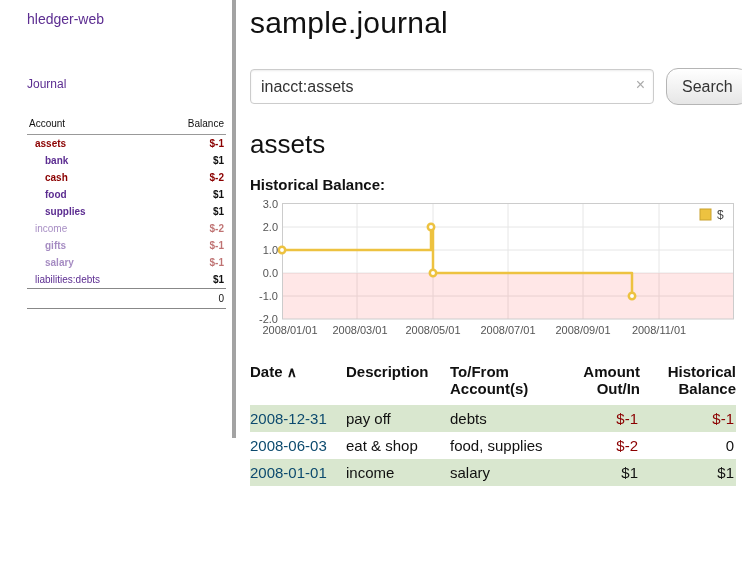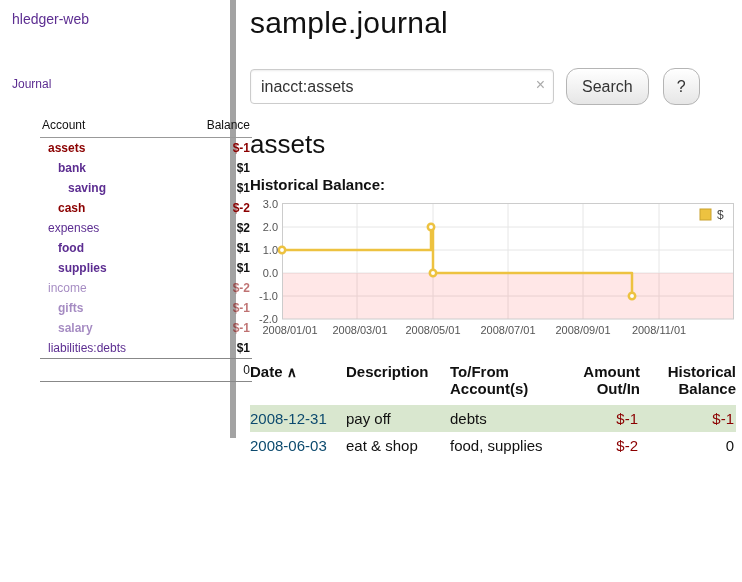--- a/index.html
+++ b/index.html
@@ -3,47 +3,47 @@
 <meta charset="utf-8">
 <style>
   * { box-sizing: border-box; margin: 0; padding: 0; }
   html, body { width: 742px; height: 582px; background: #ffffff; overflow: hidden; }
   body { font-family: "Liberation Sans", sans-serif; color: #111; }
   a { text-decoration: none; cursor: pointer; }
 
   .app { display: flex; width: 742px; }
 
   
-  .sidebar { width: 236px; min-width: 236px; height: 438px; border-right: 6px solid #a3a3a3;
-             padding: 10px 6px 0 12px; }
+  .sidebar { width: 236px; min-width: 236px; height: 438px; border-right: 4px solid #a3a3a3;
+             padding: 10px 6px 0 27px; }
   .brand a { color: #5c2d91; font-size: 14px; }
   .nav-journal { margin-top: 46px; }
   .nav-journal a { color: #5c2d91; font-size: 12px; }
-  table.accounts { width: 100%; border-collapse: collapse; margin-top: 22px; font-size: 12px; margin-left: 28px; }
+  table.accounts { width: 100%; border-collapse: collapse; margin-top: 22px; font-size: 10px; }
   table.accounts th { font-weight: 400; padding: 4px 2px 5px 2px; border-bottom: 1px solid #999; }
   table.accounts th.al { text-align: left; }
   table.accounts th.ar { text-align: right; }
   table.accounts td { padding: 3px 2px; }
   td.acct-name a { color: #5c2d91; }
   td.acct-bal { text-align: right; font-weight: bold; color: #111; }
   .l0 { padding-left: 8px !important; }
   .l1 { padding-left: 18px !important; font-weight: bold; }
   .l2 { padding-left: 28px !important; }
   .b, .b a { font-weight: bold; }
   .neg, .neg a { color: #8b0000 !important; }
   .faded { opacity: 0.55; }
   tr.total-row td { border-top: 1px solid #888; border-bottom: 1px solid #888;
                     text-align: right; font-weight: 400; padding: 4px 2px; }
 
   
   .main { flex: 1; padding: 6px 6px 0 14px; }
   h1.page-title { font-size: 30px; font-weight: 500; letter-spacing: 0.2px; }
 
   .search-row { margin-top: 28px; display: flex; align-items: center; }
-  .search-box { position: relative; width: 304px; }
+  .search-box { position: relative; width: 404px; }
   .search-box input { width: 100%; height: 35px; border: 1px solid #ccc; border-radius: 4px;
                       padding: 0 28px 0 10px; font-size: 16px; color: #333;
                       font-family: "Liberation Sans", sans-serif;
                       box-shadow: inset 0 1px 2px rgba(0,0,0,.08); outline: none; }
   .search-box .clear { position: absolute; right: 9px; top: 7px; color: #aaa; font-size: 16px;
                        cursor: pointer; }
   .btn { height: 37px; padding: 0 15px; margin-left: 12px; font-size: 16px; color: #333;
          border: 1px solid #b5b5b5; border-radius: 12px;
          background: linear-gradient(#ffffff, #e6e6e6);
          font-family: "Liberation Sans", sans-serif; cursor: pointer; }
@@ -99,30 +99,22 @@
       <tbody>
         <tr>
           <td class="acct-name l0 b neg"><a>assets</a></td>
           <td class="acct-bal neg">$-1</td>
         </tr>
         <tr>
           <td class="acct-name l1 b"><a>bank</a></td>
           <td class="acct-bal">$1</td>
         </tr>
         <tr>
-          <td class="acct-name l2 b"><a>saving</a></td>
-          <td class="acct-bal">$1</td>
-        </tr>
-        <tr>
           <td class="acct-name l1 b neg"><a>cash</a></td>
           <td class="acct-bal neg">$-2</td>
-        </tr>
-        <tr>
-          <td class="acct-name l0"><a>expenses</a></td>
-          <td class="acct-bal">$2</td>
         </tr>
         <tr>
           <td class="acct-name l1"><a>food</a></td>
           <td class="acct-bal">$1</td>
         </tr>
         <tr>
           <td class="acct-name l1"><a>supplies</a></td>
           <td class="acct-bal">$1</td>
         </tr>
         <tr>
@@ -260,16 +252,23 @@
           <td class="ar amt red">$-1</td>
           <td class="ar amt red">$-1</td>
         </tr>
         <tr>
           <td class="date al"><a>2008-06-03</a></td>
           <td class="al">eat &amp; shop</td>
           <td class="al">food, supplies</td>
           <td class="ar amt red">$-2</td>
           <td class="ar amt">0</td>
         </tr>
+        <tr class="stripe">
+          <td class="date al"><a>2008-01-01</a></td>
+          <td class="al">income</td>
+          <td class="al">salary</td>
+          <td class="ar amt">$1</td>
+          <td class="ar amt">$1</td>
+        </tr>
       </tbody>
     </table>
   </div>
 </div>
 
 </body></html>

